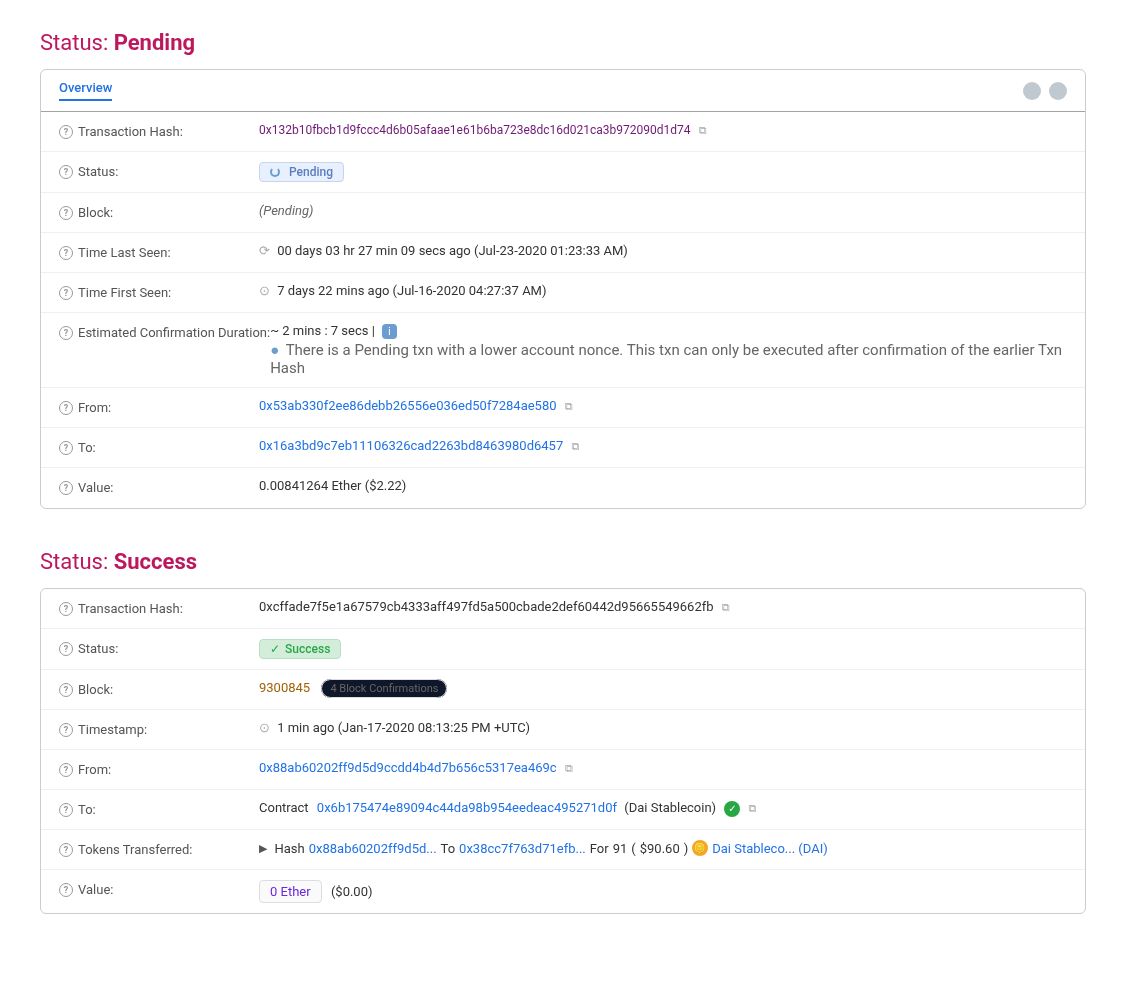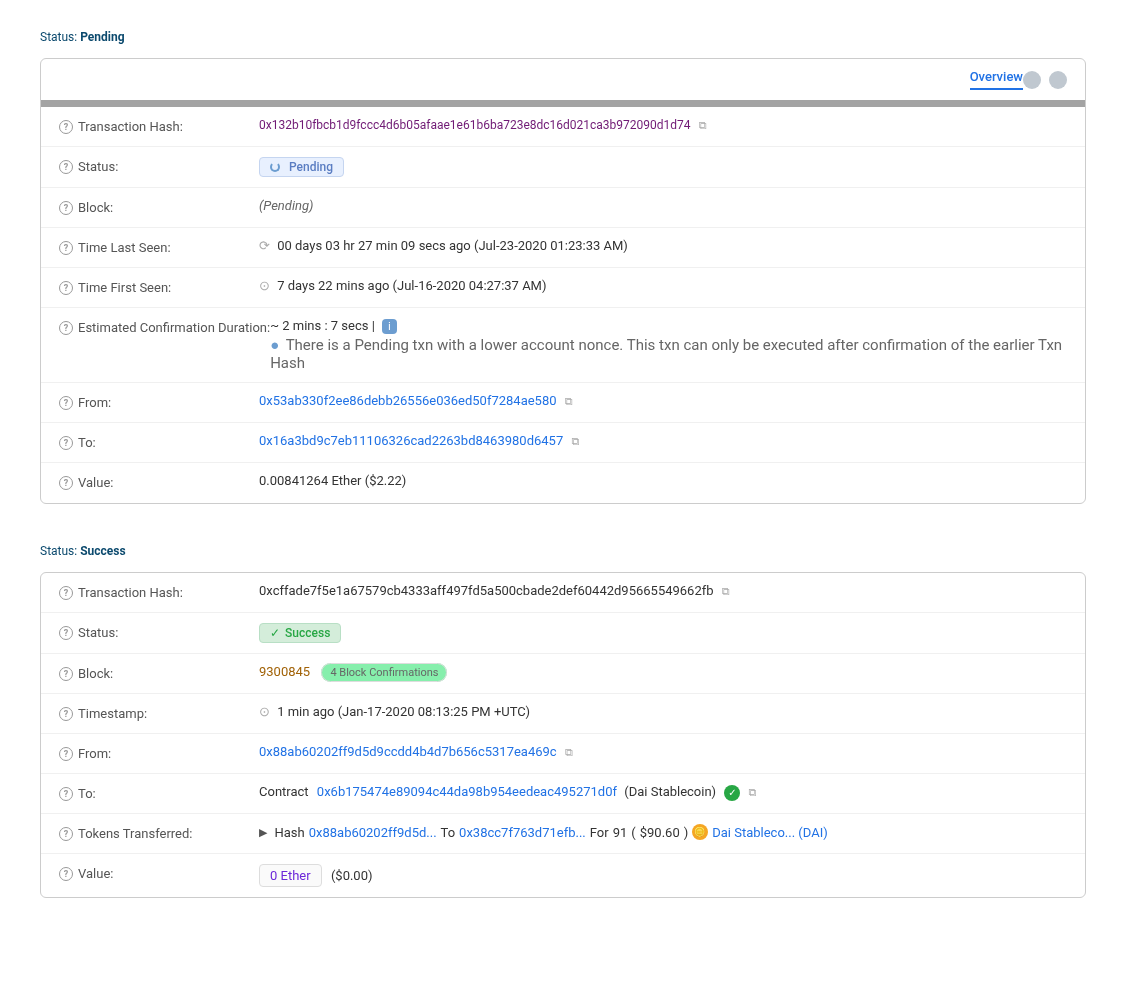--- a/index.html
+++ b/index.html
@@ -4,40 +4,40 @@
   <style>
     * { box-sizing: border-box; margin: 0; padding: 0; }
     body {
       font-family: -apple-system, BlinkMacSystemFont, 'Segoe UI', Roboto, sans-serif;
       background: #fff;
       color: #333;
       font-size: 14px;
       padding: 30px 40px;
     }
     .section-title {
-      font-size: 12px;
+      font-size: 22px;
       font-weight: 400;
       margin-bottom: 14px;
-      color: #0c4a6e;
+      color: #be185d;
     }
     .section-title strong {
       font-weight: 700;
     }
     .card {
       border: 1px solid #ccc;
       border-radius: 6px;
       margin-bottom: 40px;
       overflow: hidden;
     }
     .card-header {
       padding: 10px 18px;
-      border-bottom: 7px solid #a3a3a3;
+      border-bottom: 1px solid #a3a3a3;
       display: flex;
       align-items: center;
-      justify-content: flex-end;
+      justify-content: space-between;
     }
     .tab-active {
       color: #2172e5;
       font-size: 13px;
       font-weight: 500;
       border-bottom: 2px solid #2172e5;
       padding-bottom: 4px;
     }
     .header-icons {
       display: flex;
@@ -105,21 +105,21 @@
       background: #e8f0fe;
       color: #5a7dc2;
       border: 1px solid #c5d5f0;
     }
     .badge-success {
       background: #d4edda;
       color: #28a745;
       border: 1px solid #b8dfc5;
     }
     .badge-confirmations {
-      background: #86efac;
+      background: #0f172a;
       color: #666;
       border: 1px solid #ddd;
       font-size: 11px;
       padding: 2px 8px;
       border-radius: 12px;
       margin-left: 8px;
     }
     .copy-icon {
       display: inline-flex;
       align-items: center;

